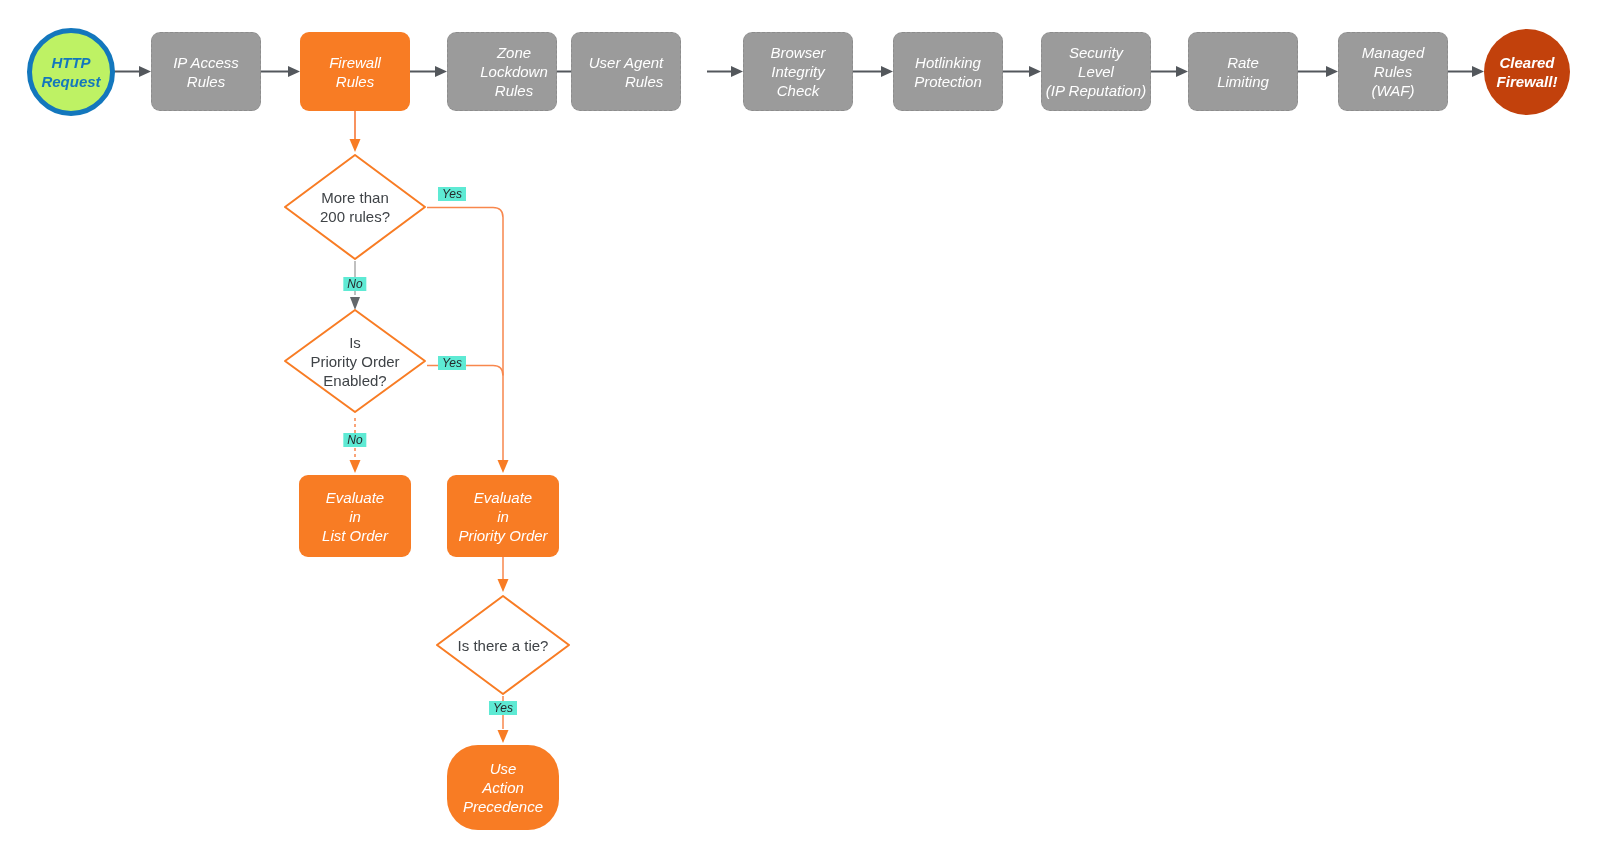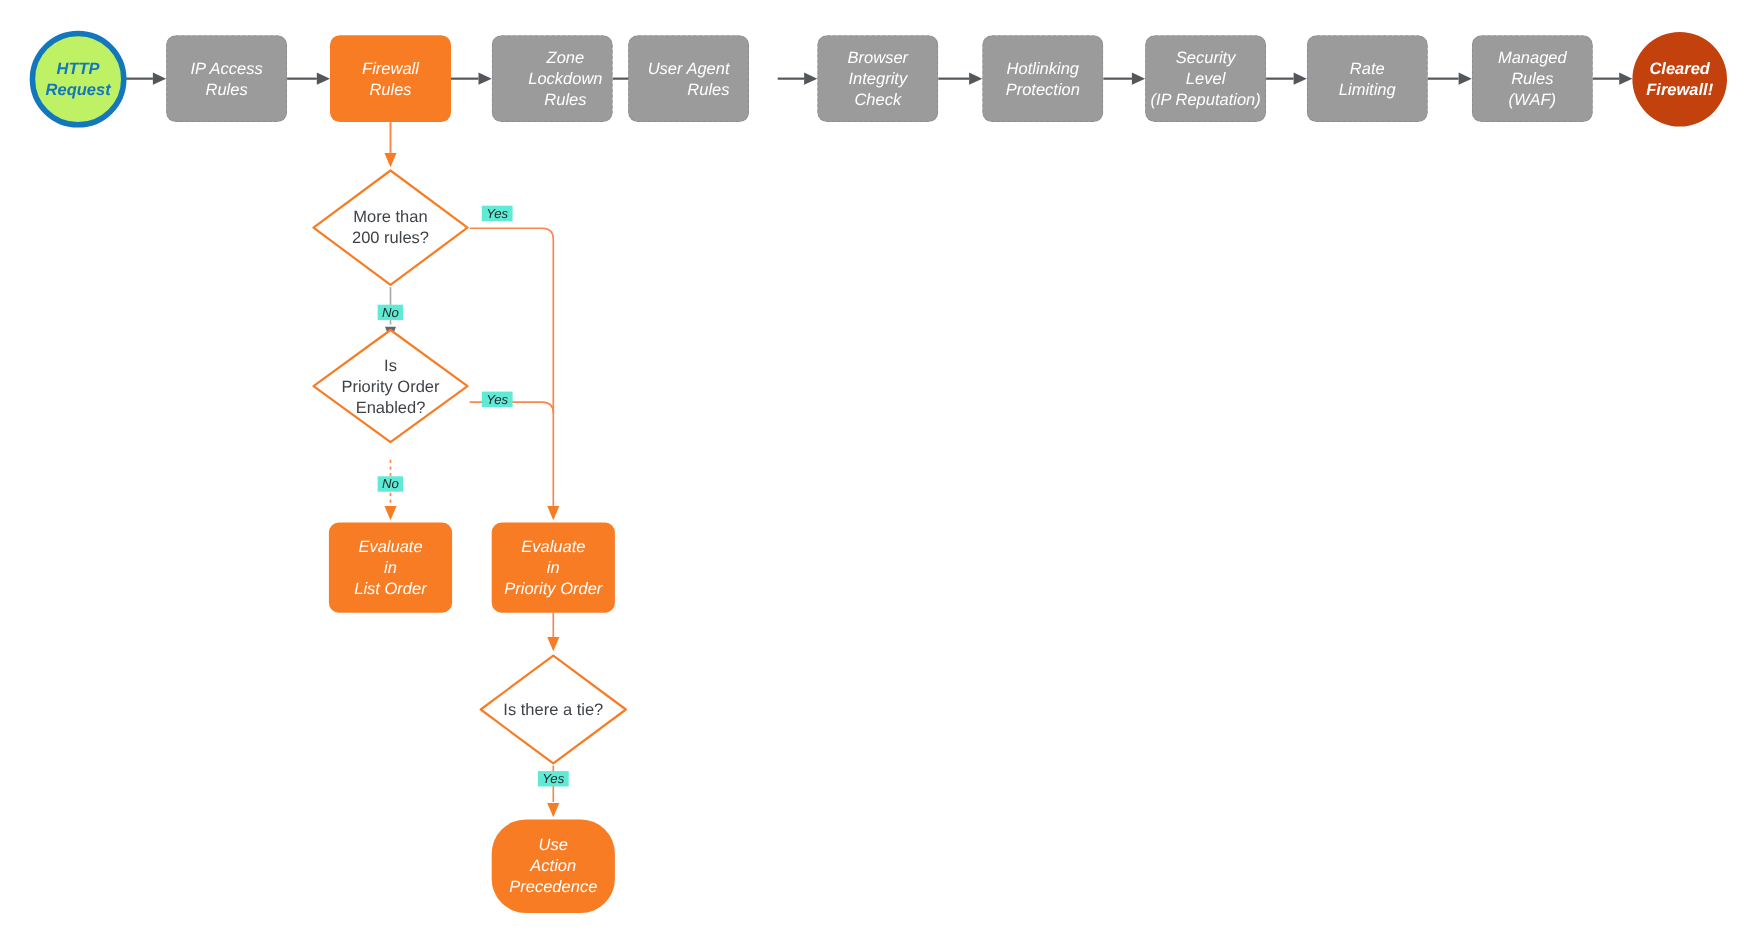--- a/index.html
+++ b/index.html
@@ -120,21 +120,21 @@
 Firewall!</div>
 
 <div class="diamond" style="left:283px;top:153px;width:144px;height:108px;">
   <svg width="144" height="108" viewBox="0 0 144 108">
     <polygon points="72,2 142,54 72,106 2,54" fill="#ffffff" stroke="#F87C24" stroke-width="2" stroke-linejoin="round"></polygon>
   </svg>
   <div class="q">More than
 200 rules?</div>
 </div>
 
-<div class="diamond" style="left:283px;top:298px;width:144px;height:106px;">
+<div class="diamond" style="left:283px;top:308px;width:144px;height:106px;">
   <svg width="144" height="106" viewBox="0 0 144 106">
     <polygon points="72,2 142,53 72,104 2,53" fill="#ffffff" stroke="#F87C24" stroke-width="2" stroke-linejoin="round"></polygon>
   </svg>
   <div class="q">Is
 Priority Order
 Enabled?</div>
 </div>
 
 <div class="diamond" style="left:435px;top:594px;width:136px;height:102px;">
   <svg width="136" height="102" viewBox="0 0 136 102">

